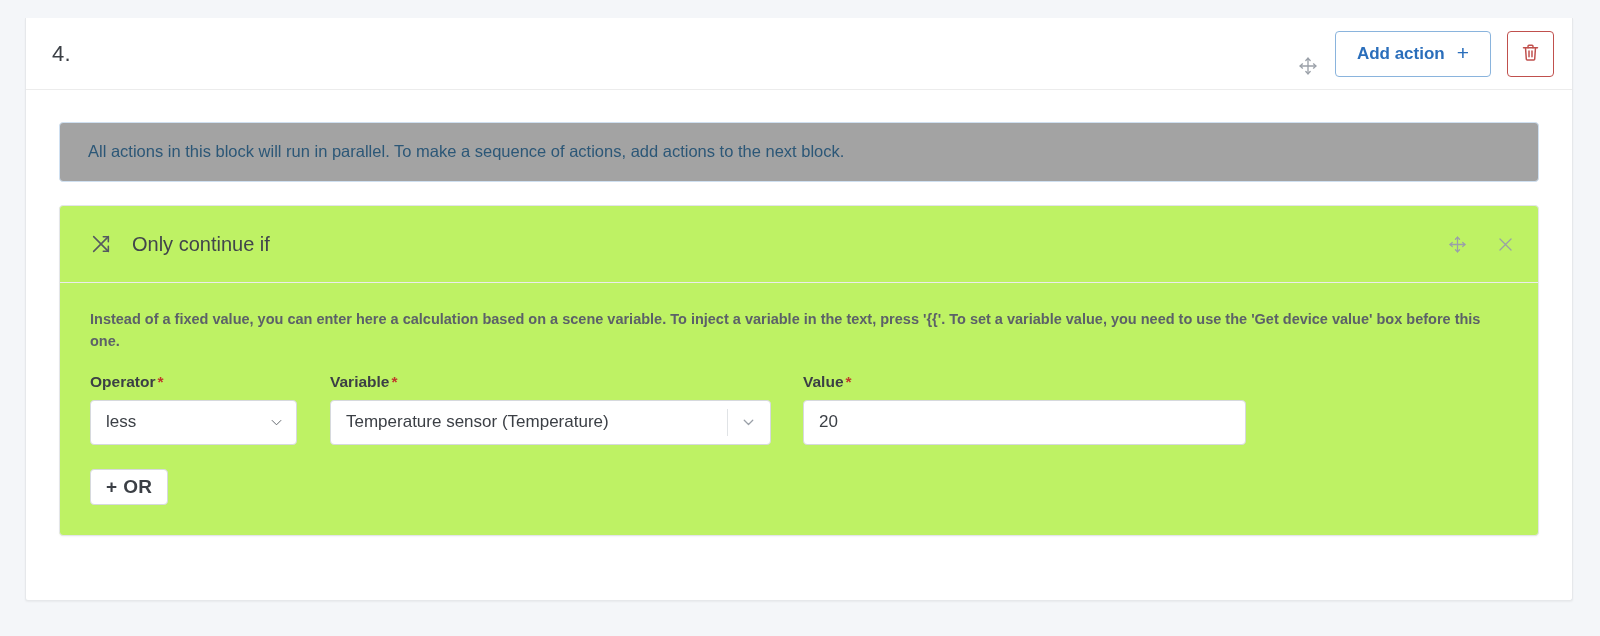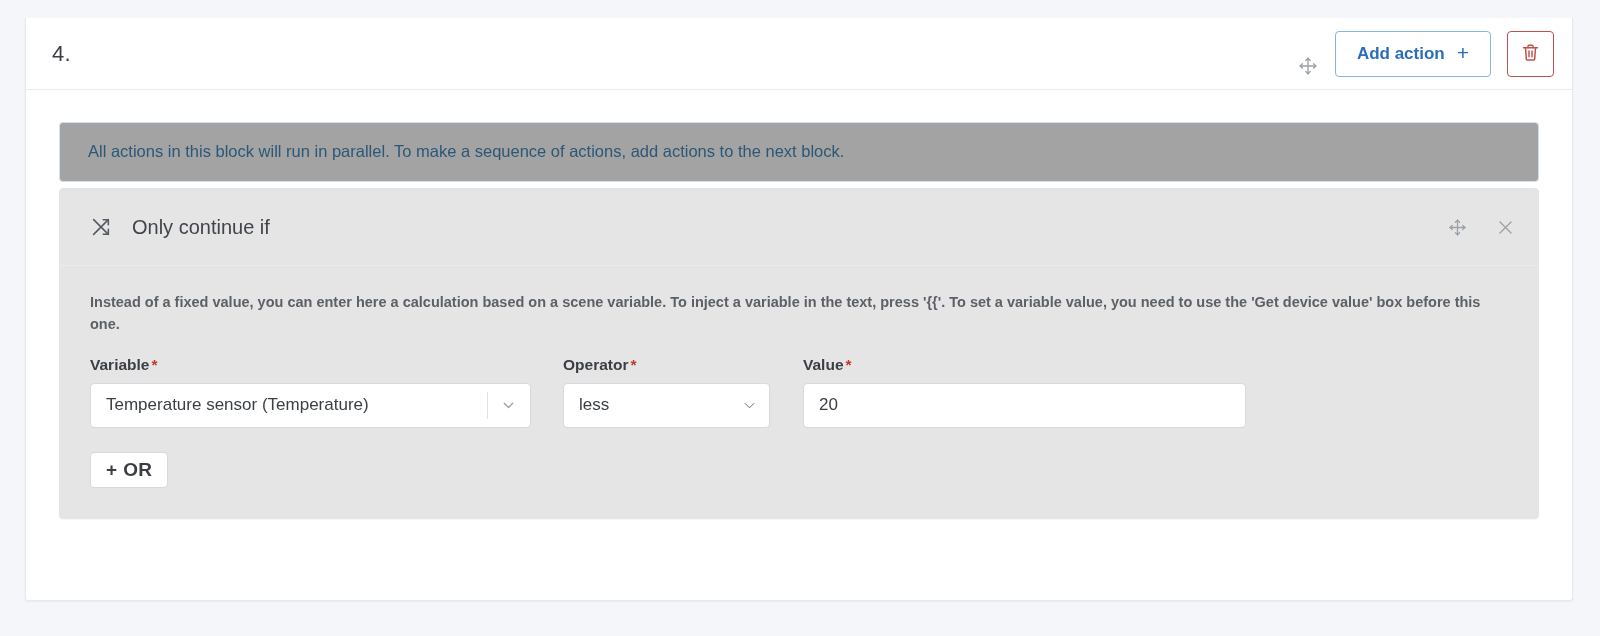--- a/index.html
+++ b/index.html
@@ -117,22 +117,22 @@
     display: flex;
     align-items: center;
     padding: 0 28px;
     color: #2c5777;
     font-size: 16.5px;
     line-height: 1.4;
   }
 
   
   .action-card {
-    margin-top: 6px;
-    background: #e5e5e5;
+    margin-top: 23px;
+    background: #bef264;
     border: 1px solid #e3e5e8;
     border-radius: 4px;
     box-shadow: 0 1px 2px rgba(0,0,0,0.04);
   }
   .action-card-header {
     height: 77px;
     display: flex;
     align-items: center;
     padding: 0 22px 0 30px;
     border-bottom: 1px solid #ececec;
@@ -333,49 +333,49 @@
           </span>
         </div>
       </div>
 
       <div class="action-card-body">
 
         <p class="helper-text">Instead of a fixed value, you can enter here a calculation based on a scene variable. To inject a variable in the text, press '{{'. To set a variable value, you need to use the 'Get device value' box before this one.</p>
 
         <div class="form-row">
 
+          <div class="field field-operator">
+            <div class="field-label">
+              <span>Operator</span><span class="req">*</span>
+            </div>
+            <div class="control select-native">
+              <span class="value-text">less</span>
+              <span class="chev">
+                <svg width="15" height="15" viewBox="0 0 24 24" fill="none" stroke="currentColor" stroke-width="1.5" stroke-linecap="round" stroke-linejoin="round">
+                  <path d="M5 9.5l7 7 7-7"></path>
+                </svg>
+              </span>
+            </div>
+          </div>
+
           <div class="field field-variable">
             <div class="field-label">
               <span>Variable</span><span class="req">*</span>
             </div>
             <div class="control select2">
               <span class="value-text">Temperature sensor (Temperature)</span>
               <span class="sep"></span>
               <span class="chev">
                 <svg width="17" height="17" viewBox="0 0 24 24" fill="none" stroke="currentColor" stroke-width="1.8" stroke-linecap="round" stroke-linejoin="round">
                   <path d="M6 9.5l6 6 6-6"></path>
                 </svg>
               </span>
             </div>
           </div>
 
-          <div class="field field-operator">
-            <div class="field-label">
-              <span>Operator</span><span class="req">*</span>
-            </div>
-            <div class="control select-native">
-              <span class="value-text">less</span>
-              <span class="chev">
-                <svg width="15" height="15" viewBox="0 0 24 24" fill="none" stroke="currentColor" stroke-width="1.5" stroke-linecap="round" stroke-linejoin="round">
-                  <path d="M5 9.5l7 7 7-7"></path>
-                </svg>
-              </span>
-            </div>
-          </div>
-
           <div class="field field-value">
             <div class="field-label">
               <span>Value</span><span class="req">*</span>
             </div>
             <div class="control text-input">
               <span class="value-text">20</span>
             </div>
           </div>
 
         </div>

